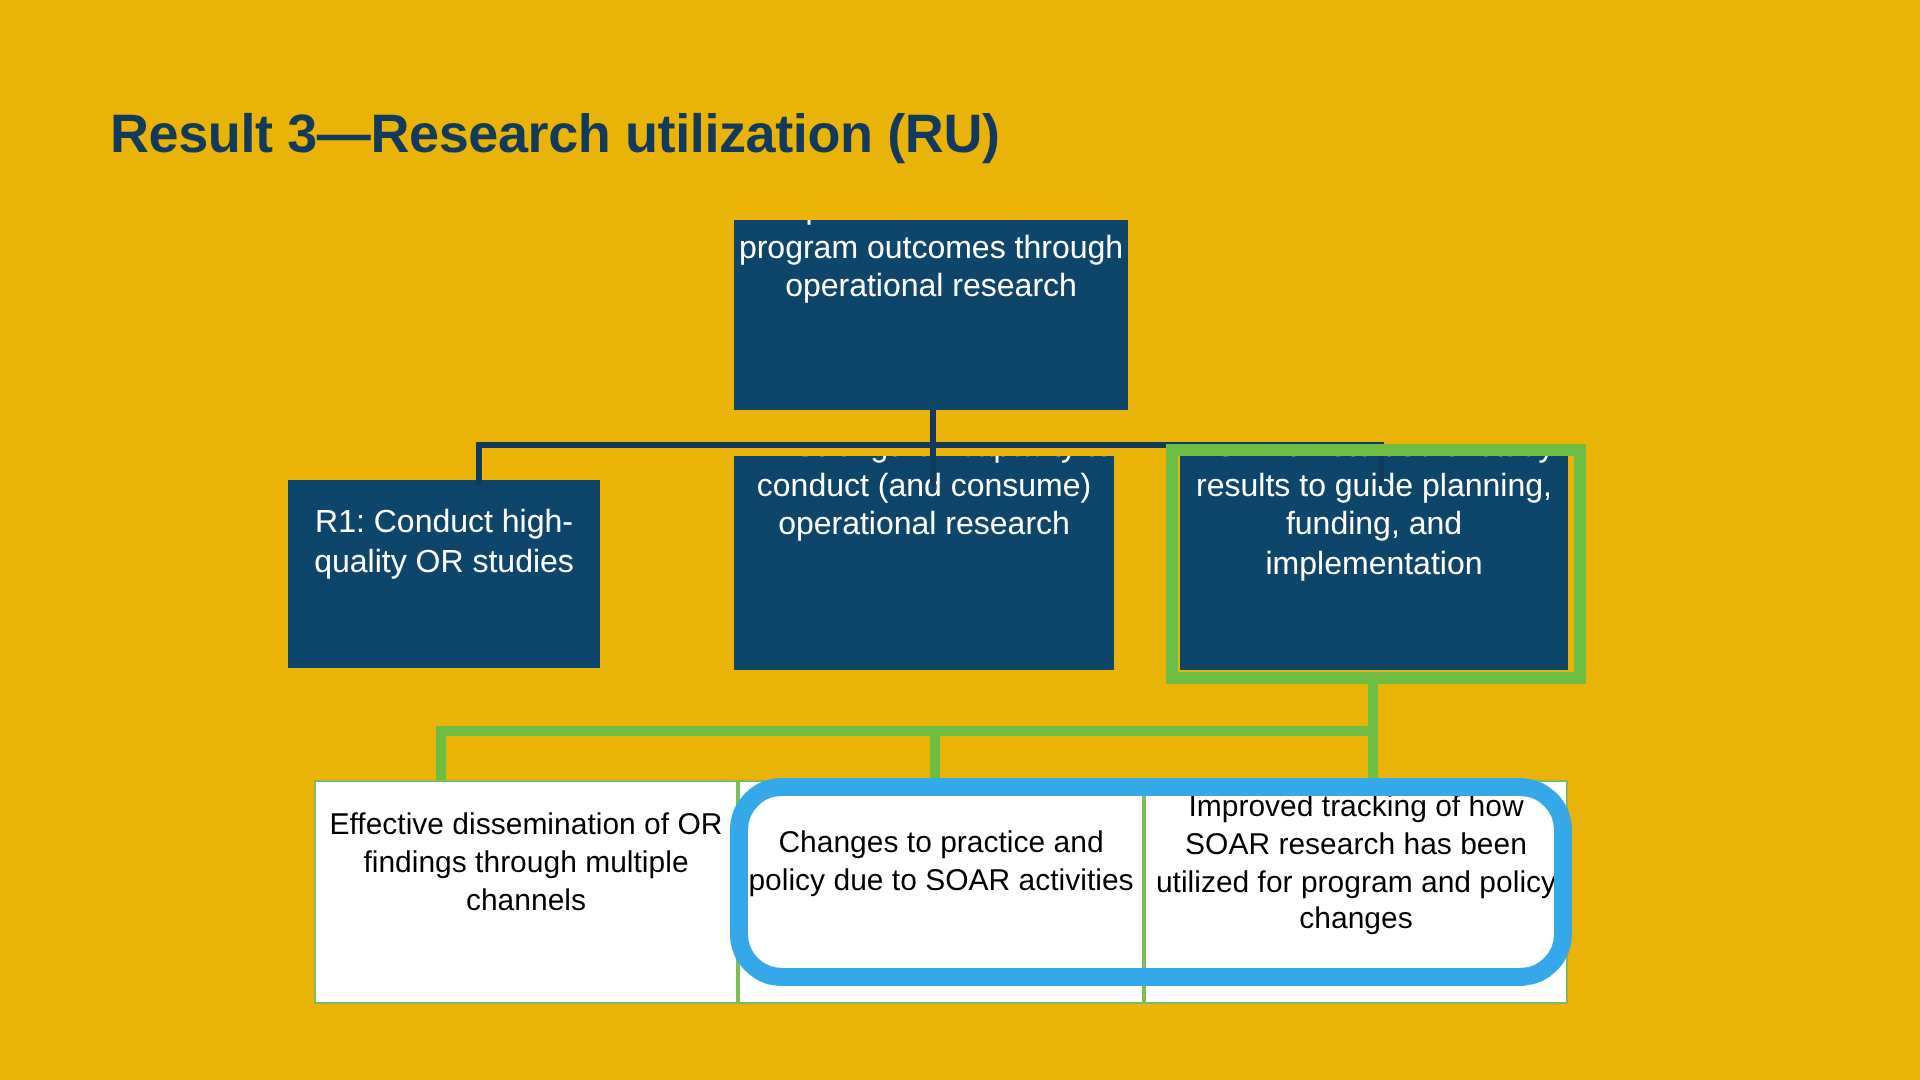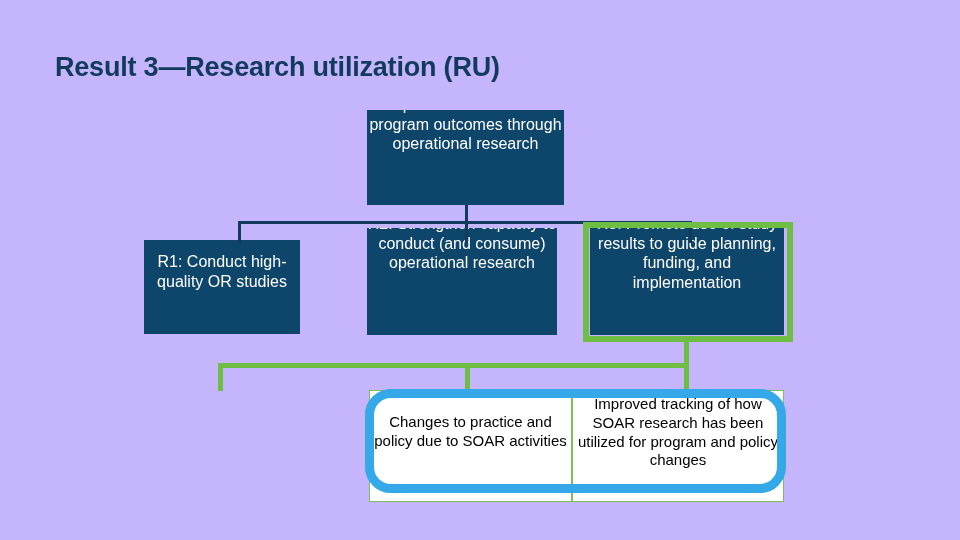--- a/index.html
+++ b/index.html
@@ -11,21 +11,21 @@
     width: 960px;
     height: 540px;
     position: relative;
     overflow: hidden;
     font-family: "Liberation Sans", sans-serif;
   }
 
   .slide {
     position: absolute;
     inset: 0;
-    background: #c4b5fd;
+    background: #eab308;
   }
 
   
   .slide-title {
     position: absolute;
     left: 55px;
     top: 52px;
     width: 700px;
     font-size: 27px;
     font-weight: bold;
@@ -144,20 +144,23 @@
   </div>
 
   <div class="green-frame" style="left:583px; top:222px; width:210px; height:120px;"></div>
 
   <div class="conn-green" style="left:684px; top:342px; width:5px; height:24px; z-index:2;"></div>
   <div class="conn-green" style="left:218px; top:363px; width:471px; height:5px; z-index:2;"></div>
   <div class="conn-green" style="left:218px; top:363px; width:5px; height:28px; z-index:2;"></div>
   <div class="conn-green" style="left:465px; top:363px; width:5px; height:28px; z-index:2;"></div>
   <div class="conn-green" style="left:684px; top:363px; width:5px; height:28px; z-index:2;"></div>
 
+  <div class="white-box" style="left:157px; top:390px; width:212px; height:112px; z-index:3;">
+    <div class="txt" style="top:13px; font-size:15px;">Effective dissemination of OR findings through multiple channels</div>
+  </div>
 
   <div class="white-box" style="left:369px; top:390px; width:203px; height:112px; z-index:3;">
     <div class="txt" style="top:22px; font-size:15px;">Changes to practice and policy due to SOAR activities</div>
   </div>
 
   <div class="white-box" style="left:572px; top:390px; width:212px; height:112px; z-index:3;">
     <div class="txt" style="top:4px; font-size:15px;">Improved tracking of how SOAR research has been utilized for program and policy changes</div>
   </div>
 
   <div class="blue-round" style="left:365px; top:389px; width:421px; height:104px;"></div>

